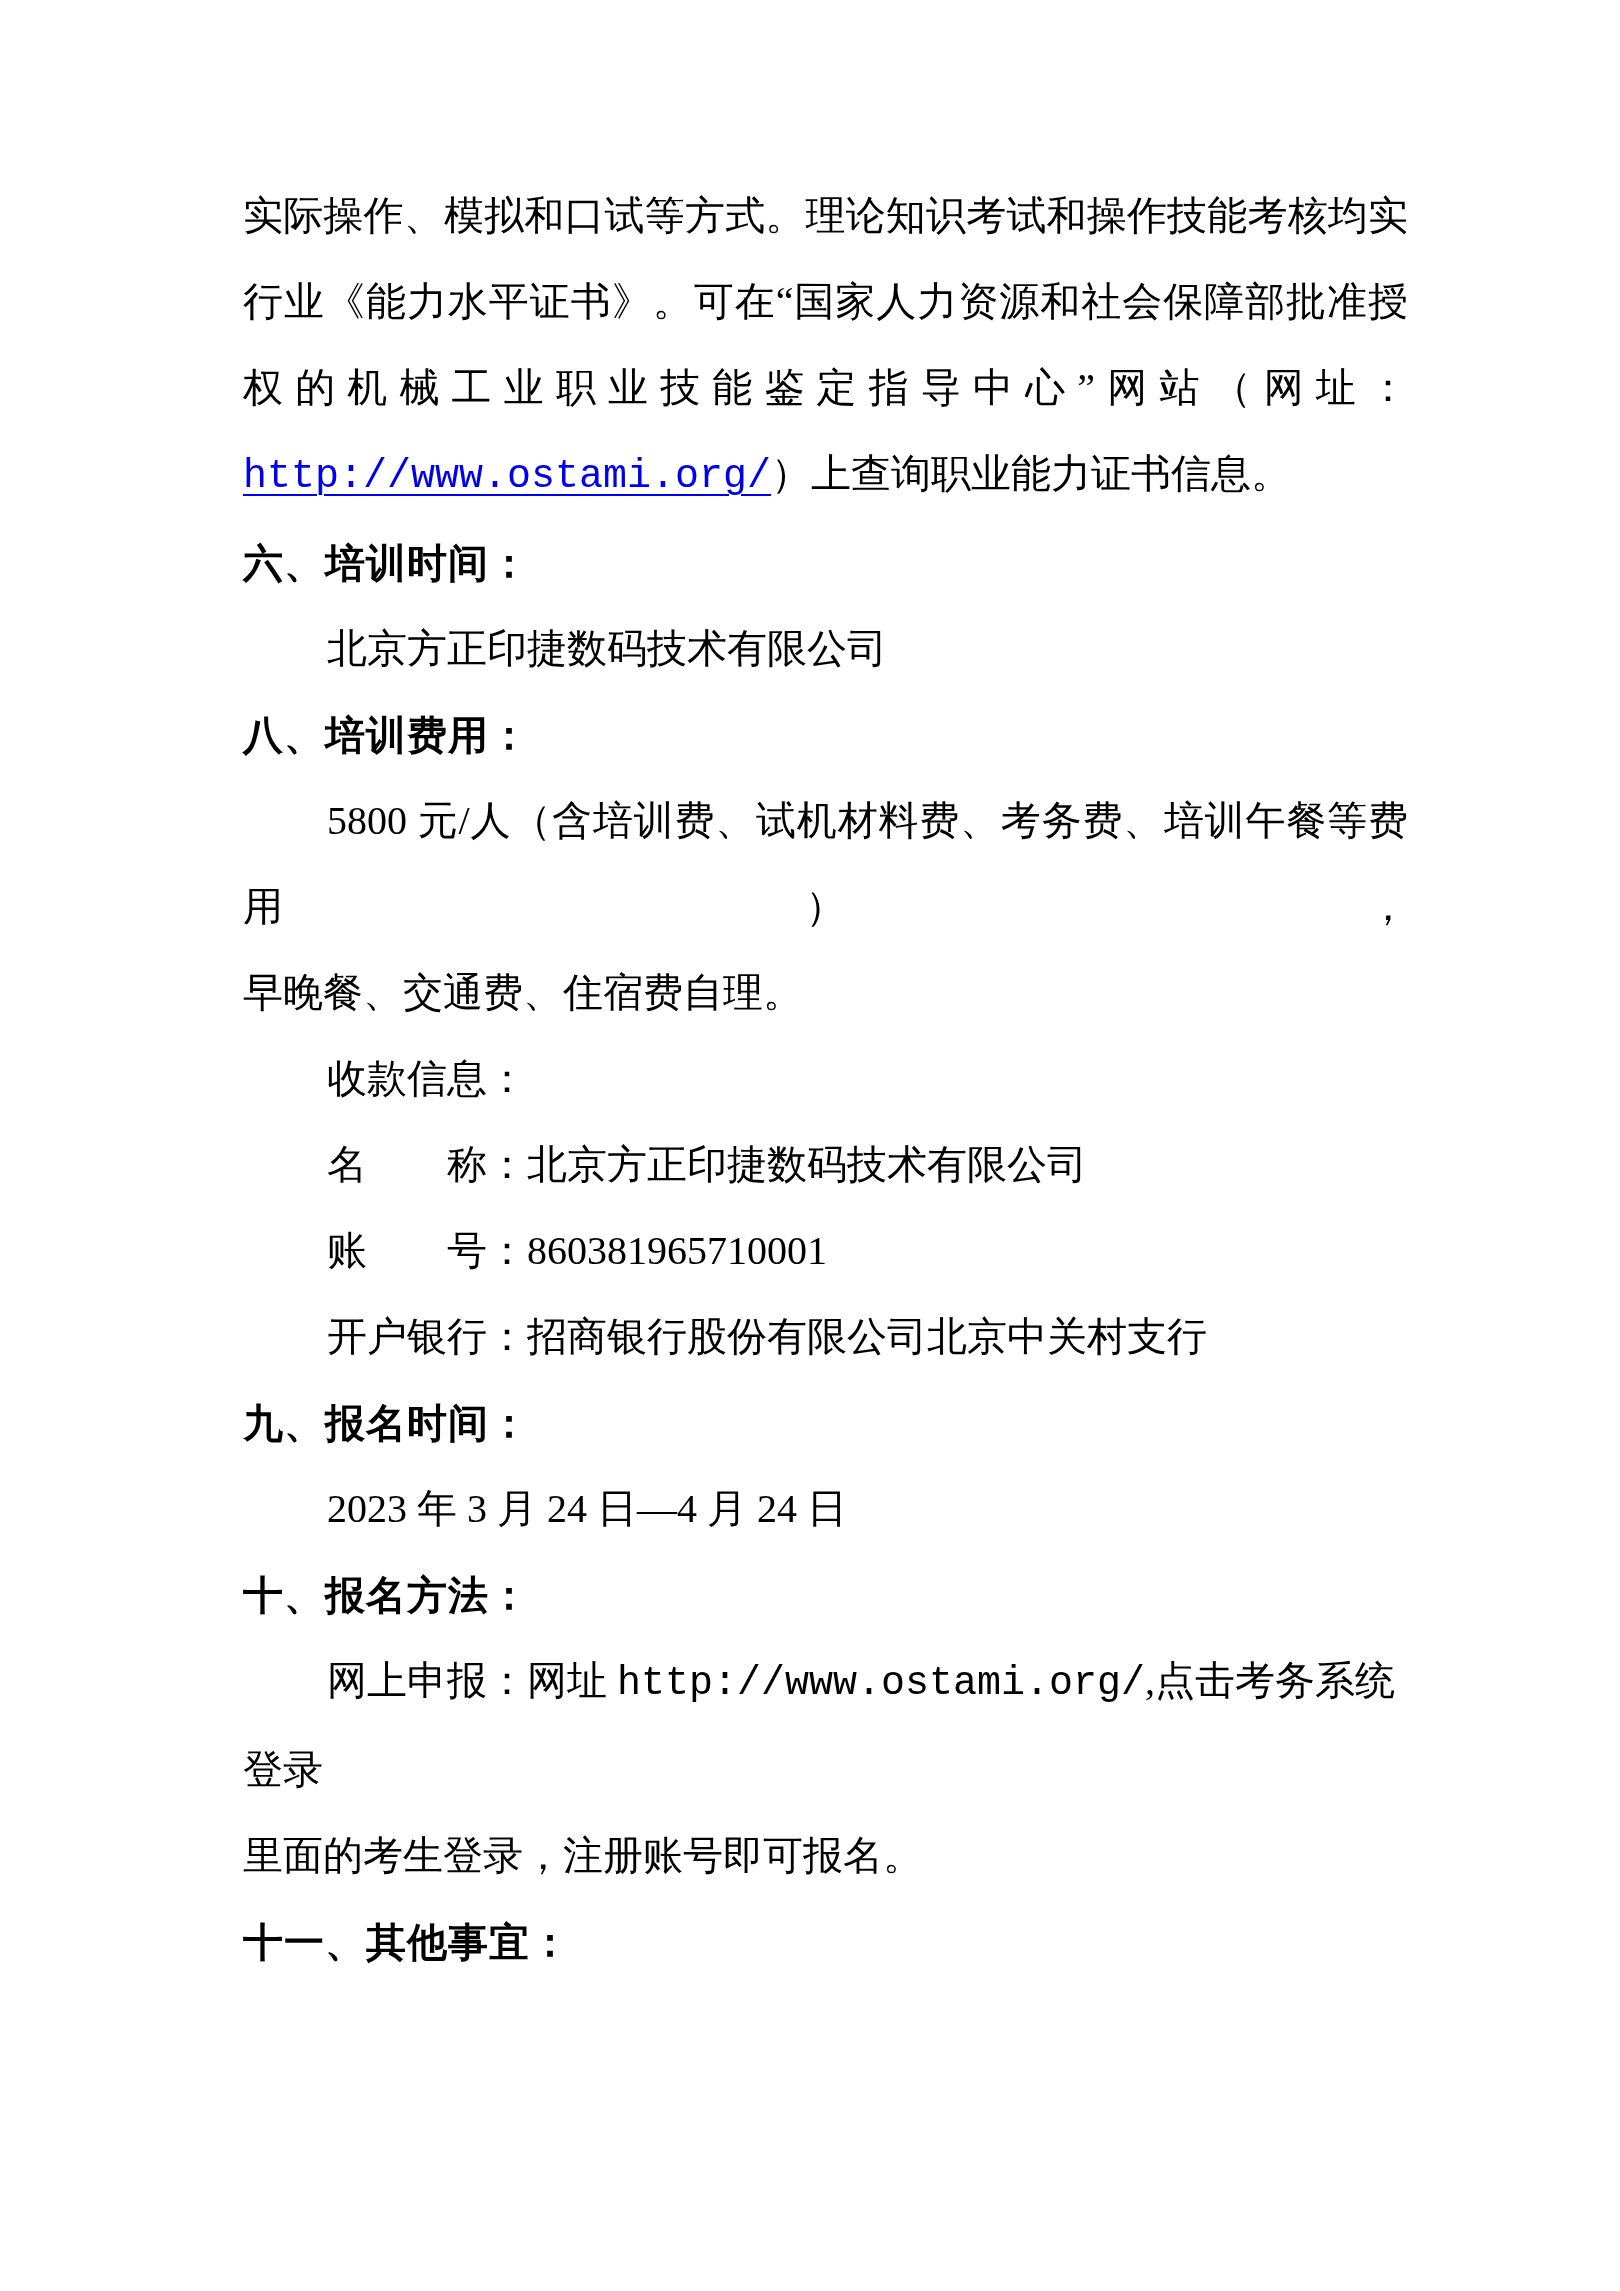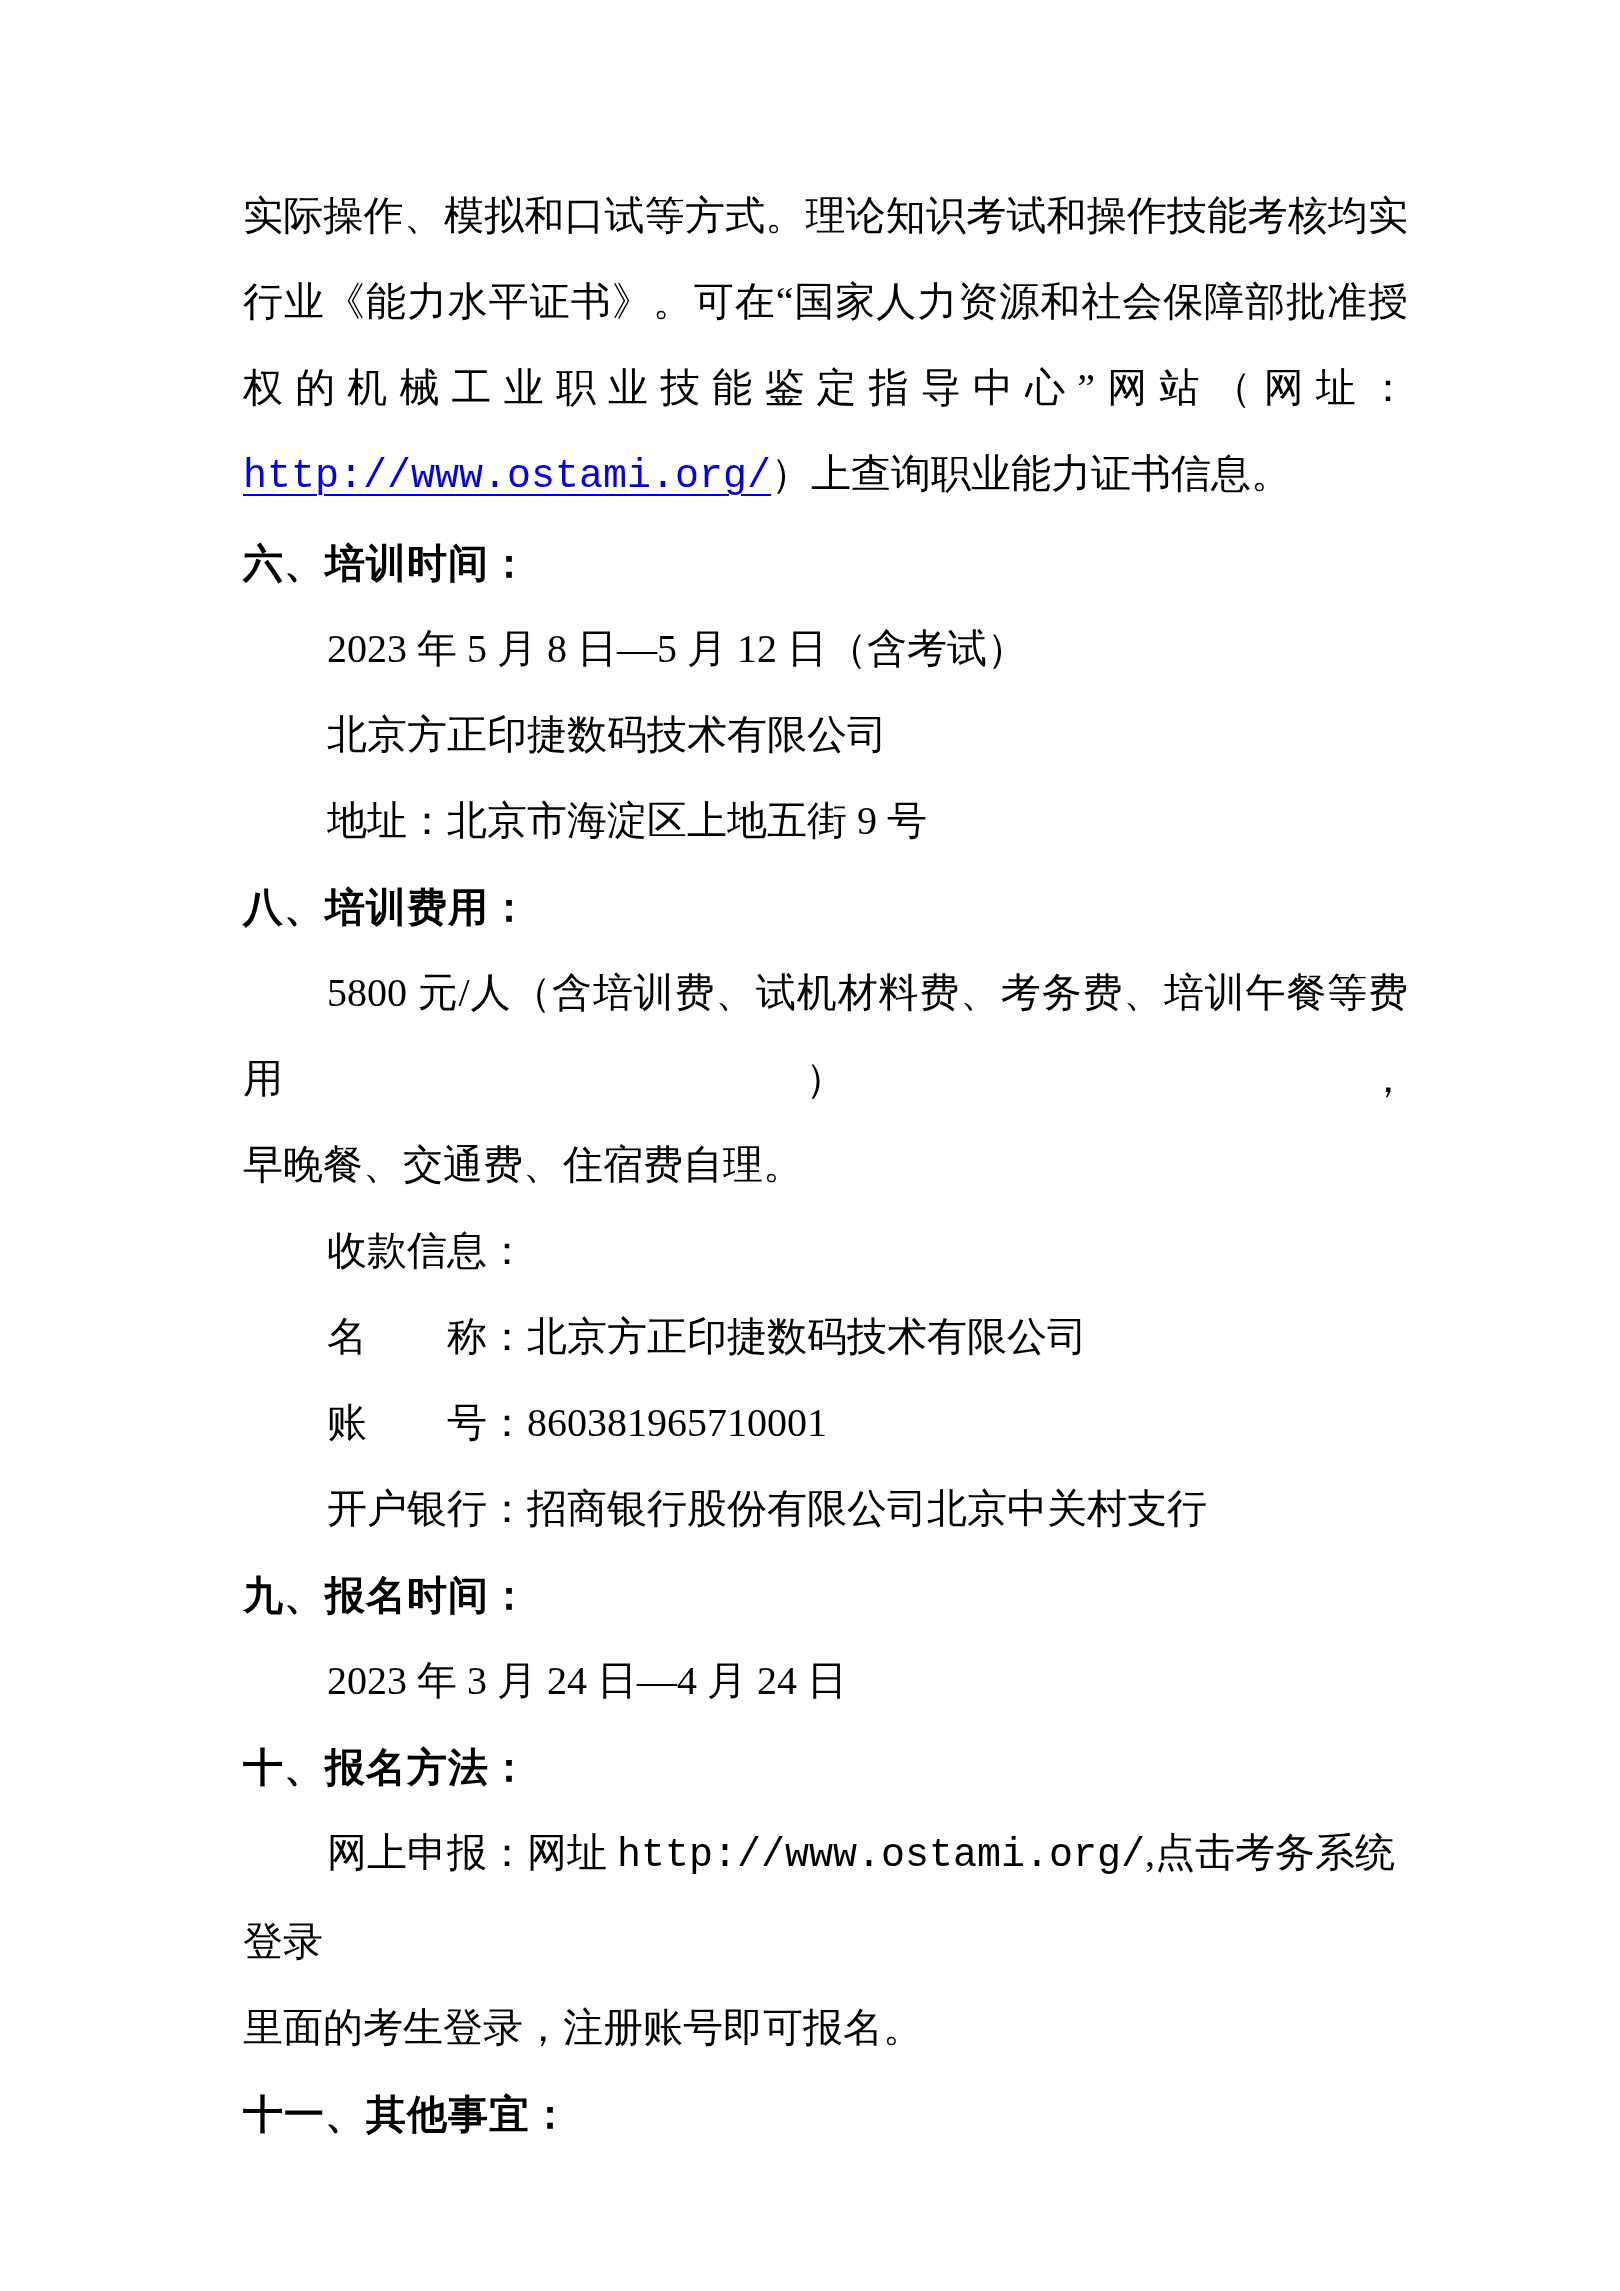--- a/index.html
+++ b/index.html
@@ -48,23 +48,21 @@
 </head>
 <body>
 
 <div class="page">
   <div class="doc-lines">
       <div class="line body justify"><span>实际操作、模拟和口试等方式。理论知识考试和操作技能考核均实</span></div>
       <div class="line body justify"><span>行业《能力水平证书》。可在“国家人力资源和社会保障部批准授</span></div>
       <div class="line body justify"><span>权的机械工业职业技能鉴定指导中心”网站（网址：</span></div>
       <div class="line body"><a href="#" class="hyperlink">http://www.ostami.org/</a><span>）上查询职业能力证书信息。</span></div>
       <div class="line heading"><span>六、培训时间：</span></div>
-      <div class="line body indent"><span>2023 年 5 月 8 日—5 月 12 日（含考试）</span></div>
       <div class="line body indent"><span>北京方正印捷数码技术有限公司</span></div>
-      <div class="line body indent"><span>地址：北京市海淀区上地五街 9 号</span></div>
       <div class="line heading"><span>八、培训费用：</span></div>
       <div class="line body indent justify"><span>5800 元/人（含培训费、试机材料费、考务费、培训午餐等费用），</span></div>
       <div class="line body"><span>早晚餐、交通费、住宿费自理。</span></div>
       <div class="line body indent"><span>收款信息：</span></div>
       <div class="line body indent"><span>名　　称：北京方正印捷数码技术有限公司</span></div>
       <div class="line body indent"><span>账　　号：860381965710001</span></div>
       <div class="line body indent"><span>开户银行：招商银行股份有限公司北京中关村支行</span></div>
       <div class="line heading"><span>九、报名时间：</span></div>
       <div class="line body indent"><span>2023 年 3 月 24 日—4 月 24 日</span></div>
       <div class="line heading"><span>十、报名方法：</span></div>

